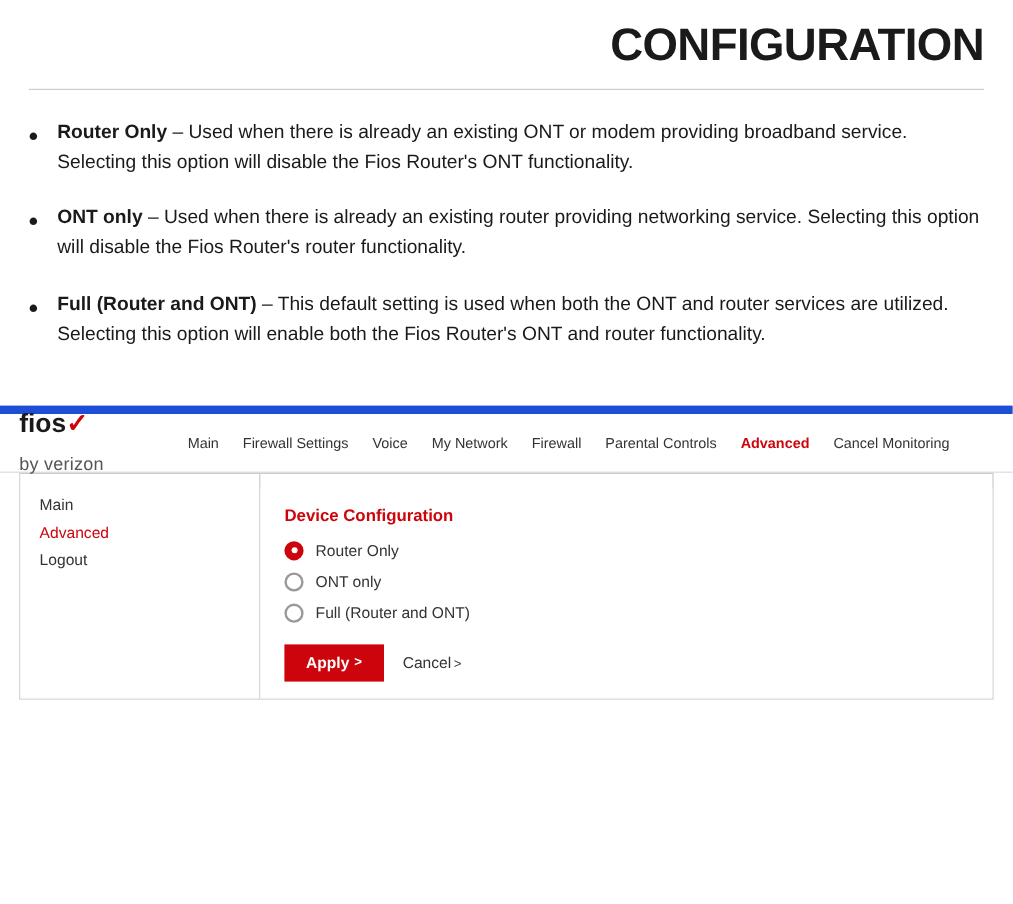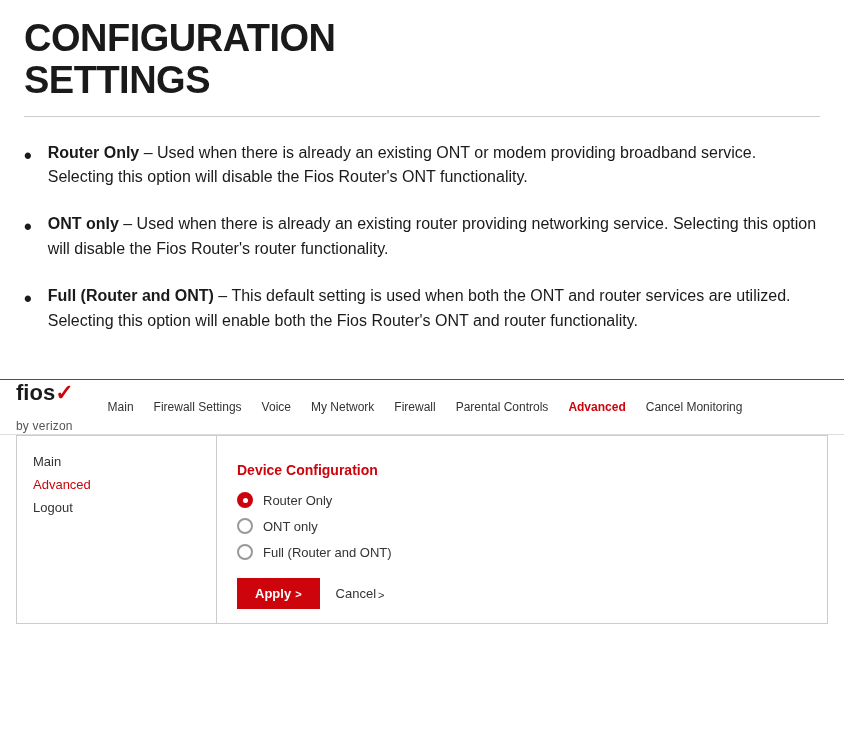--- a/index.html
+++ b/index.html
@@ -14,20 +14,21 @@
     
     .header {
       padding: 18px 24px 14px 24px;
     }
     .header-title {
       font-size: 38px;
       font-weight: 900;
       line-height: 1.1;
       color: #1a1a1a;
       letter-spacing: -0.5px;
+      text-align: right;
     }
     .header-divider {
       border: none;
       border-top: 1px solid #ccc;
       margin: 0 24px;
     }
 
     
     .content {
       padding: 24px 24px 16px 24px;
@@ -55,46 +56,47 @@
     .bullet-text {
       color: #1a1a1a;
     }
     .bullet-text strong {
       font-weight: 700;
     }
 
     
     .navbar {
       background: #fff;
-      border-top: 1px solid #1d4ed8;
+      border-top: 7px solid #1d4ed8;
       border-bottom: 1px solid #ddd;
       padding: 0 16px;
       display: flex;
       align-items: center;
       height: 56px;
       margin-top: 8px;
+      gap: 36px;
     }
     .fios-logo {
       display: flex;
       flex-direction: column;
       margin-right: 24px;
       flex-shrink: 0;
     }
     .fios-logo-text {
       font-size: 22px;
       font-weight: 900;
       color: #1a1a1a;
       line-height: 1;
     }
     .fios-logo-text .checkmark {
       color: #cd040b;
       font-style: normal;
     }
     .fios-logo-sub {
-      font-size: 12px;
+      font-size: 15px;
       color: #555;
       margin-top: 15px;
       letter-spacing: 0.2px;
     }
     .nav-links {
       display: flex;
       align-items: center;
       gap: 0;
       flex: 1;
     }
@@ -215,21 +217,20 @@
     .btn-chevron {
       font-size: 11px;
     }
   </style>
 </head>
 <body>
 
 <div class="header">
   <div class="header-title">
     <span>CONFIGURATION</span><br>
-    <span>SETTINGS</span>
   </div>
 </div>
 <hr class="header-divider">
 
 <div class="content">
   <ul class="bullet-list">
     <li>
       <span class="bullet-dot">•</span>
       <span class="bullet-text">
         <strong>Router Only</strong><span> – Used when there is already an existing ONT or modem providing broadband service. Selecting this option will disable the Fios Router's ONT functionality.</span>

